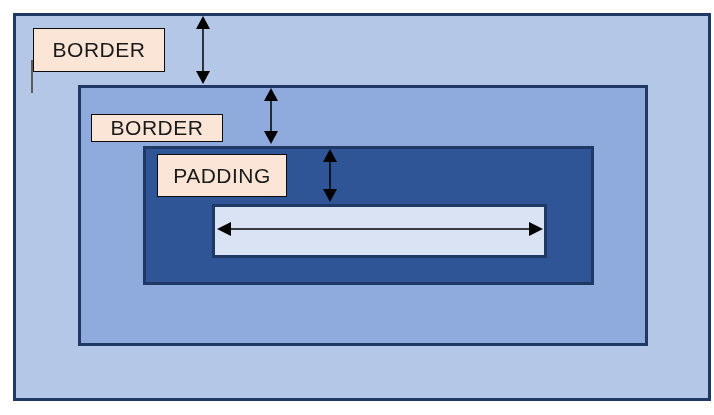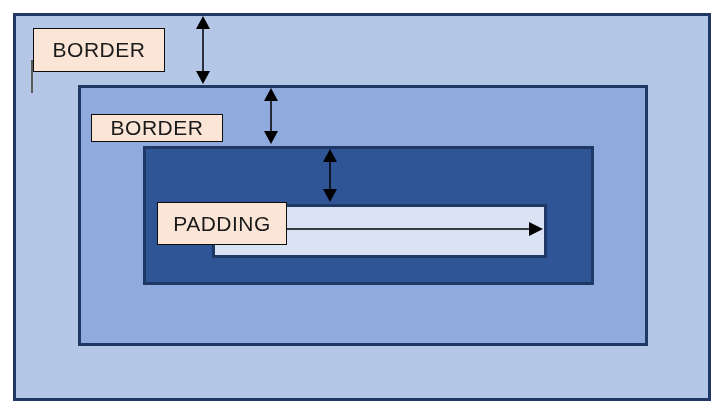--- a/index.html
+++ b/index.html
@@ -55,21 +55,21 @@
     display: flex;
     align-items: center;
     justify-content: center;
     font-size: 21px;
     letter-spacing: 0.5px;
     color: #1a1a1a;
     z-index: 6;
   }
   #margin-label  { left: 33px;  top: 28px;  width: 132px; height: 44px; }
   #border-label  { left: 91px;  top: 114px;  width: 132px; height: 28px; }
-  #padding-label { left: 157px; top: 154px; width: 130px; height: 43px; margin-top: 48px; }
+  #padding-label { left: 157px; top: 154px; width: 130px; height: 43px; }
   #width-label   { left: 321px; top: 210px; width: 107px; height: 41px; }
   .arrow-line { stroke: var(--arrow, #000000); stroke-width: 1.5; }
   .arrow-head { fill: var(--arrow, #000000); stroke: none; }
   .tick-line  { stroke: #3f3a2a; stroke-width: 1.5; }
 </style>
 </head>
 <body>
 
 <div id="canvas">
 

